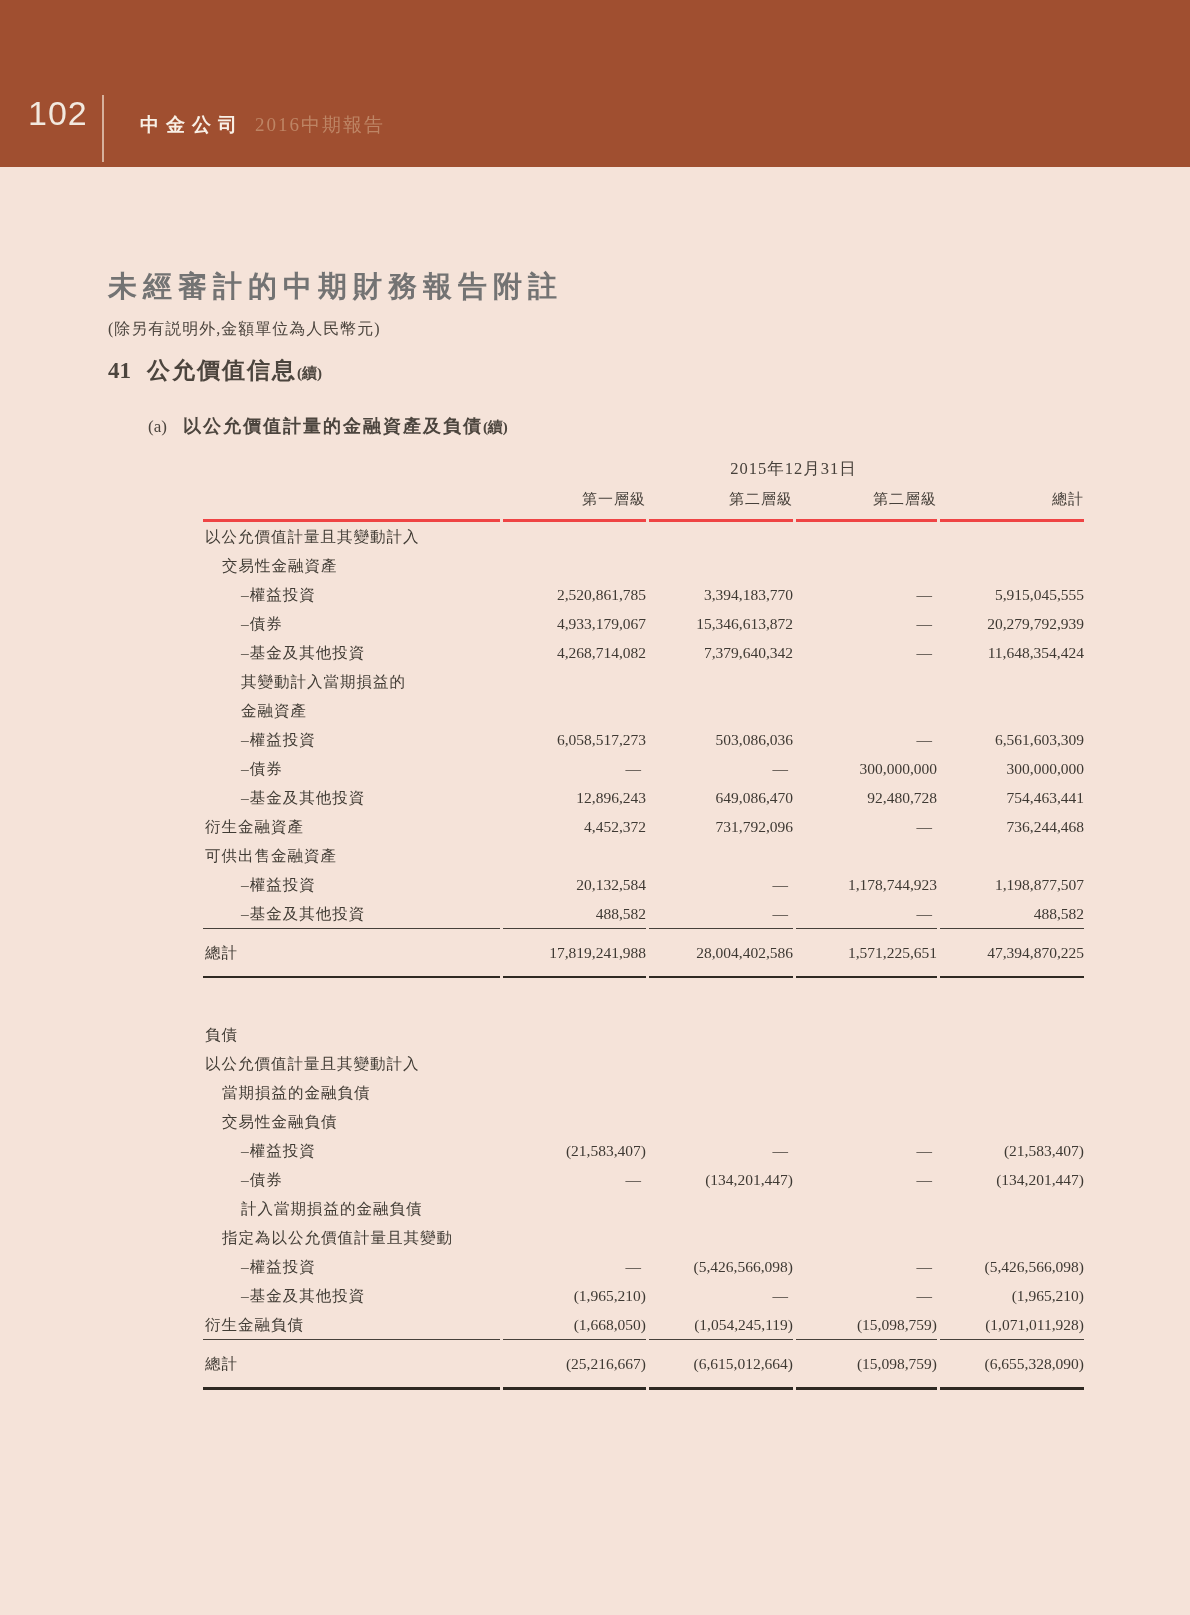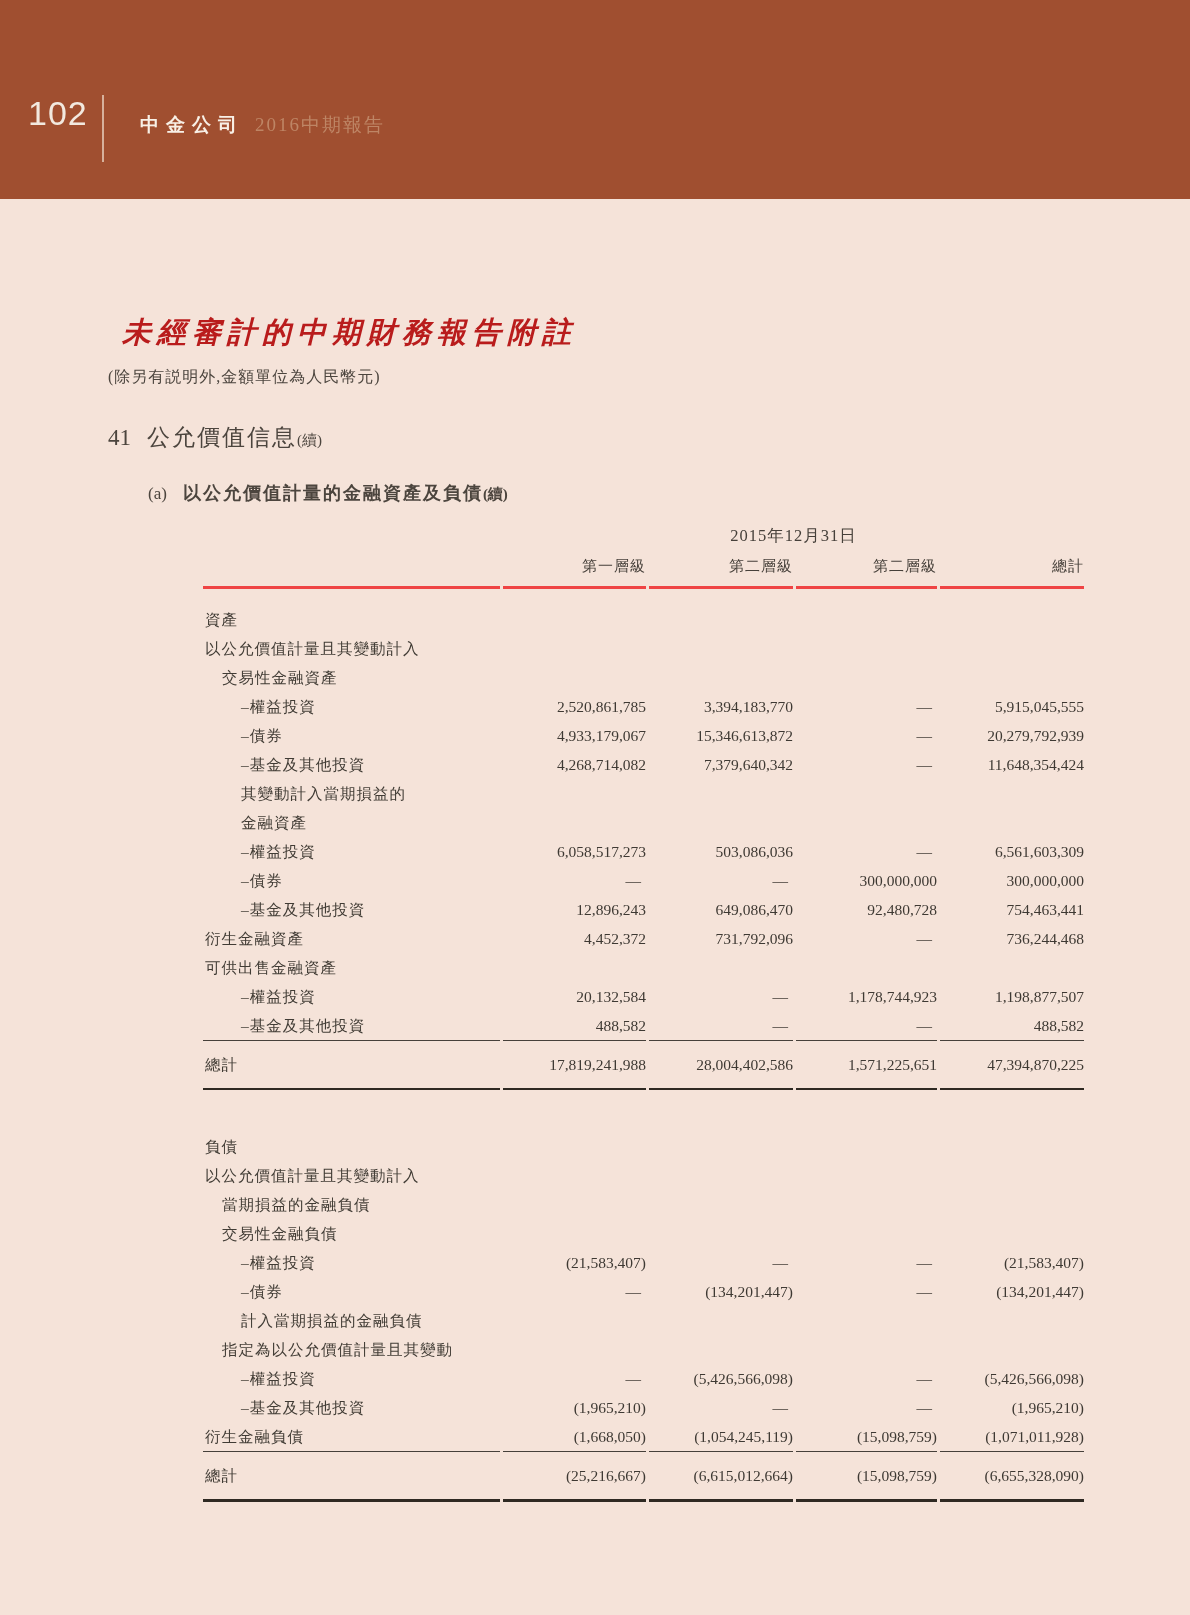--- a/index.html
+++ b/index.html
@@ -7,21 +7,21 @@
     width:1190px;height:1615px;
     background:#F5E3D9;
     font-family:"Liberation Serif","DejaVu Serif",serif;
     color:#46403A;
     overflow:hidden;
     position:relative;
   }
   
   .band{
     position:relative;
-    width:100%;height:199px;
+    width:100%;height:167px;
     background:#A04F30;
   }
   .pagenum{
     position:absolute;left:28px;top:94px;
     font-family:"Liberation Sans","DejaVu Sans",sans-serif;
     font-size:34px;line-height:38px;font-weight:400;
     color:#F2E9DF;letter-spacing:1px;
   }
   .band-divider{
     position:absolute;left:102px;top:95px;
@@ -33,32 +33,31 @@
     font-size:19px;font-weight:bold;
     color:#F8F0E6;letter-spacing:7px;
   }
   .report{
     position:absolute;left:255px;top:112px;
     font-size:19px;color:#BE8565;letter-spacing:2px;
   }
   
   .content{padding:100px 0 0 108px;}
   .doc-title{
-    margin:14px;
-    font-size:29px;font-weight:bold;color:#b91c1c;
+    margin:0;
+    font-size:29px;font-weight:bold;color:#737373;
     letter-spacing:6px;
-    font-style:italic;
   }
   .doc-subtitle{
     margin-top:12px;
     font-size:16px;color:#4C453E;letter-spacing:1px;
   }
   .section-heading{
-    margin:34px 0 0 0;
-    font-size:23px;font-weight:normal;color:#4C453E;letter-spacing:2px;
+    margin:15px 0 0 0;
+    font-size:23px;font-weight:bold;color:#4C453E;letter-spacing:2px;
   }
   .section-heading .sec-num{margin-right:16px;letter-spacing:0;}
   .cont-small{font-size:15px;letter-spacing:0;}
   .subsection-heading{
     margin:28px 0 0 40px;
     font-size:18px;color:#4C453E;
   }
   .subsection-heading .sub-label{
     font-weight:normal;font-size:17px;margin-right:16px;letter-spacing:0;
   }
@@ -132,27 +131,20 @@
         </tr>
         <tr>
           <th></th>
           <th>第一層級</th>
           <th>第二層級</th>
           <th>第二層級</th>
           <th>總計</th>
         </tr>
       </thead>
       <tbody id="table-body">
-          <tr class="first">
-            <td class="label ind0">資產</td>
-            <td class="num"></td>
-            <td class="num"></td>
-            <td class="num"></td>
-            <td class="num"></td>
-          </tr>
           <tr>
             <td class="label ind0">以公允價值計量且其變動計入</td>
             <td class="num"></td>
             <td class="num"></td>
             <td class="num"></td>
             <td class="num"></td>
           </tr>
           <tr>
             <td class="label ind1">交易性金融資產</td>
             <td class="num"></td>

